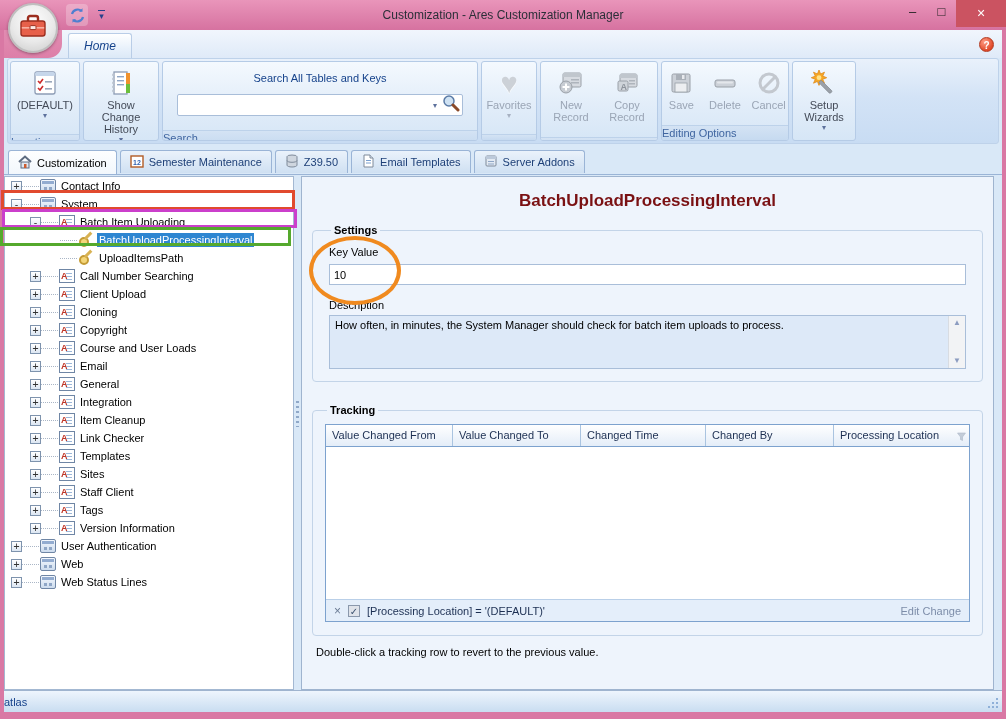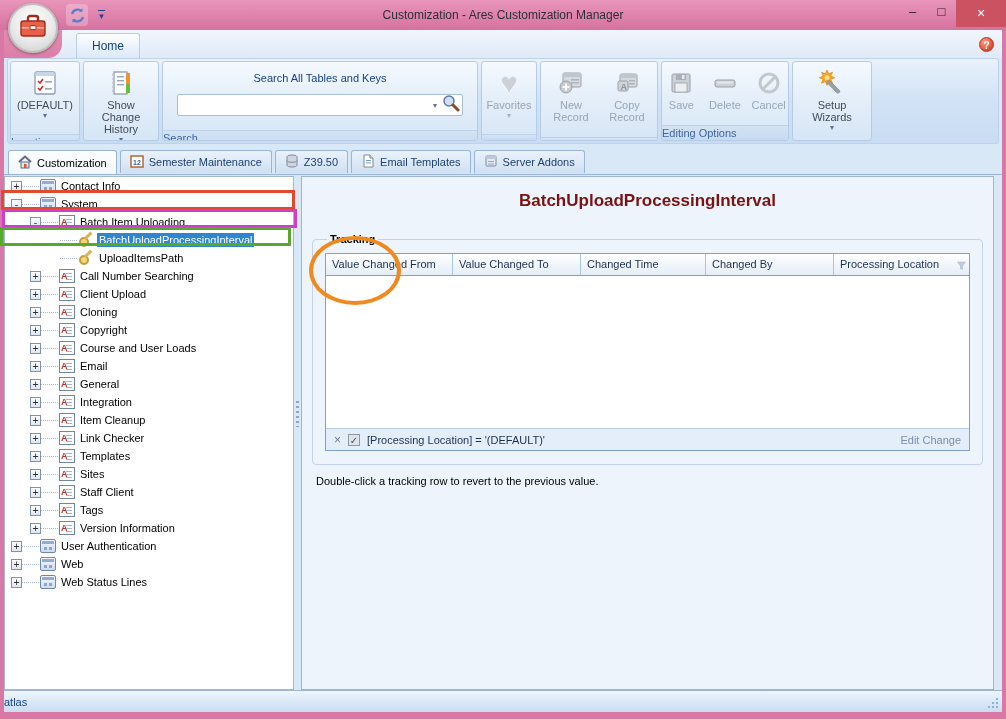--- a/index.html
+++ b/index.html
@@ -19,22 +19,22 @@
   .win-controls { position:absolute; right:0; top:0; display:flex; z-index:15; }
   .wc-btn { width:29px; height:26px; text-align:center; line-height:24px; font-size:13px; color:#222; cursor:pointer; }
   .wc-close { width:50px; height:27px; background:#cb5361; color:#fff; font-size:14px; line-height:26px; }
 
   
   .window-inner { position:absolute; left:4px; top:30px; right:4px; bottom:8px; background:#d9e8f7; }
 
   
   .tabrow { position:relative; height:28px; background:linear-gradient(#f1f6fd,#dfeaf8); }
   .pink-patch { position:absolute; left:0; top:0; width:58px; height:28px; background:linear-gradient(#e28cb2,#dd7fa8); border-bottom-right-radius:14px; }
-  .ribbon-tab { position:absolute; left:72px; top:3px; width:64px; height:25px; text-align:center; line-height:24px; font-size:12px; color:#15428b;
-    background:linear-gradient(#ffffff,#e8f1fb 60%,#dcE9f7); border:1px solid #b9cde7; border-bottom:none; border-radius:3px 3px 0 0; cursor:pointer; }
+  .ribbon-tab { position:absolute; left:64px; top:3px; width:64px; height:25px; text-align:center; line-height:24px; font-size:12px; color:#15428b;
+    background:linear-gradient(#ffffff,#e8f1fb 60%,#dcE9f7); border:1px solid #b9cde7; border-bottom:none; border-radius:3px 3px 0 0; cursor:pointer;font-style:italic; }
   .help-btn { position:absolute; right:8px; top:7px; width:15px; height:15px; border-radius:50%;
     background:radial-gradient(circle at 35% 30%, #ff9d86, #e04a2a 70%); color:#fff; font-size:10px; font-weight:bold; text-align:center; line-height:15px;
     border:1px solid #b33a20; cursor:pointer; }
 
   
   .ribbon { margin:0 3px; height:86px; background:linear-gradient(#e9f1fb,#d3e3f6 45%,#c8dcf3); border:1px solid #bed2ea; border-radius:3px;
     display:flex; gap:3px; padding:2px; }
   .rgroup { border:1px solid #b5cbe6; border-radius:3px; background:linear-gradient(#f4f9fe,#e2edf9 55%,#d6e6f6); display:flex; flex-direction:column; overflow:hidden; }
   .rbody { flex:1; display:flex; align-items:stretch; justify-content:center; padding:2px; }
   .rcap { height:15px; background:linear-gradient(#d4e3f4,#c6daf0); color:#3f65a0; font-size:11px; line-height:14px; border-top:1px solid #bdd2ea;margin-top:12px; }
@@ -302,21 +302,21 @@
                 <circle cx="13" cy="13" r="9" fill="none" stroke="#c3c8cf" stroke-width="3"></circle>
                 <line x1="7" y1="19" x2="19" y2="7" stroke="#c3c8cf" stroke-width="3"></line>
               </svg>
             </span>
             <span class="rlabel dis">Cancel</span>
           </div>
         </div>
         <div class="rcap">Editing Options</div>
       </div>
 
-      <div class="rgroup" style="width:80px">
+      <div class="rgroup" style="width:64px">
         <div class="rbody">
             <div class="rbtn">
           <span class="ricon">
             <svg width="28" height="28" viewBox="0 0 28 28">
               <path d="M9 1l1.6 4 3.9-1.8-1.8 3.9 4 1.6-4 1.6 1.8 3.9-3.9-1.8-1.6 4-1.6-4-3.9 1.8 1.8-3.9-4-1.6 4-1.6-1.8-3.9 3.9 1.8z" fill="#f7a825" stroke="#e08a1a" stroke-width=".8"></path>
               <circle cx="9" cy="8.7" r="2.4" fill="#ffe28a"></circle>
               <rect x="11" y="11" width="16" height="3.4" rx="1" transform="rotate(45 11 11)" fill="#9aa0a8" stroke="#7c828a" stroke-width=".6"></rect>
             </svg>
           </span>
           <span class="rlabel" style="width:52px">Setup Wizards</span>
@@ -521,20 +521,33 @@
     <span class="tconn"></span>
     <span class="ticon cat"></span>
     <span class="tlabel">Web Status Lines</span>
   </div>
         </div>
       <div class="splitter"></div>
 
       <div class="detail-pane">
         <div class="d-title" style="color: rgb(122, 17, 19);">BatchUploadProcessingInterval</div>
 
+        <fieldset>
+          <legend>Settings</legend>
+          <div class="f-label">Key Value</div>
+          <input class="keyvalue-input" value="10" style="">
+          <div class="f-label" style="margin-top:14px">Description</div>
+          <div class="descbox">
+            <span>How often, in minutes, the System Manager should check for batch item uploads to process.</span>
+            <div class="vscroll">
+              <span class="vs-arrow">▲</span>
+              <span class="vs-arrow">▼</span>
+            </div>
+          </div>
+        </fieldset>
 
         <fieldset class="tracking-fs" style="margin-top:22px">
           <legend>Tracking</legend>
           <div class="gridtable">
             <div class="thead">
               <div class="th" style="width:127px">Value Changed From</div>
               <div class="th" style="width:128px">Value Changed To</div>
               <div class="th" style="width:125px">Changed Time</div>
               <div class="th" style="width:128px">Changed By</div>
               <div class="th">

